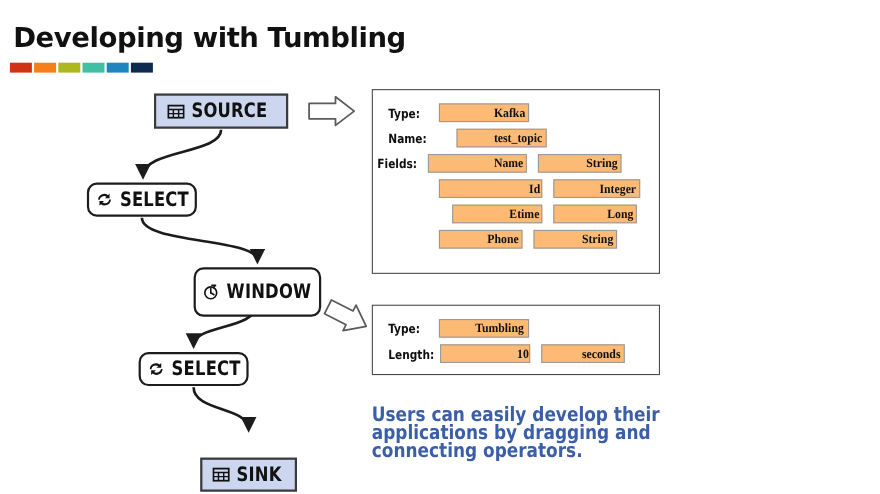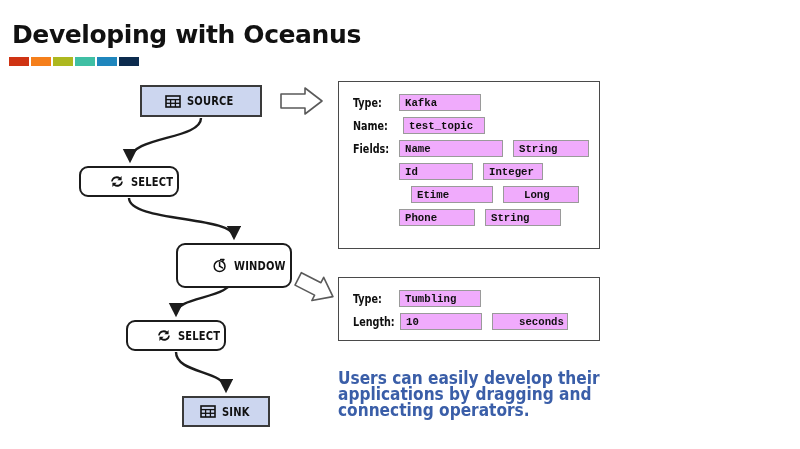--- a/index.html
+++ b/index.html
@@ -23,21 +23,21 @@
   .accentbar span{display:block;width:20px;height:9px;}
 
   
   .node{
     position:absolute;
     display:flex;align-items:center;justify-content:center;
     gap:6px;
     box-sizing:border-box;
     font-family:"DejaVu Sans Condensed","Liberation Sans", sans-serif;
     font-weight:bold;
-    font-size:12px;
+    font-size:18px;
     letter-spacing:0.2px;
     color:#111;
     background:#ffffff;
     border:2px solid #1c1c1c;
     white-space:nowrap;
   }
   .node.io{
     background:#ccd6ef;
     border:2px solid #3a3a3a;
     border-radius:0px;
@@ -58,49 +58,50 @@
   }
   .prow{display:flex;align-items:center;gap:0px;position:absolute;}
   .plabel{
     font-family:"DejaVu Sans Condensed","Liberation Sans", sans-serif;
     font-weight:bold;font-size:11.5px;color:#0f0f0f;
     width:46px;text-align:left;
     transform:scaleX(0.93);transform-origin:left center;
   }
   .pfield{
     box-sizing:border-box;
-    background:#f0abfc;
+    background:#fdba74;
     border:1.2px solid #9a9a9a;
     height:17px;
     display:flex;align-items:center;
     padding-left:5px;
-    font-family:Liberation Mono, monospace;
+    font-family:Liberation Serif, serif;
     font-weight:bold;font-size:11.5px;color:#0f0f0f;
     white-space:nowrap;
+    justify-content:flex-end;
   }
   .pfield span{transform:scaleX(0.93);transform-origin:left center;display:block;}
 
   
   .caption{
     position:absolute;left:338px;top:370px;width:380px;
     font-family:"DejaVu Sans Condensed","Liberation Sans", sans-serif;
     font-weight:bold;
     font-size:18px;line-height:16px;
     color:#3a5ea8;
   }
   .caption span{display:block;transform:scaleX(0.95);transform-origin:left center;}
 
   svg.overlay{position:absolute;left:0;top:0;width:800px;height:449px;pointer-events:none;}
 </style>
 </head>
 <body>
 
 <div id="stage">
 
-  <div class="title">Developing with Oceanus</div>
+  <div class="title">Developing with Tumbling</div>
   <div class="accentbar" id="accentbar">
       <span style="background: rgb(207, 51, 19);"></span>
       <span style="background: rgb(245, 127, 27);"></span>
       <span style="background: rgb(173, 184, 31);"></span>
       <span style="background: rgb(63, 191, 164);"></span>
       <span style="background: rgb(31, 134, 189);"></span>
       <span style="background: rgb(12, 43, 78);"></span>
     </div>
 
   <svg class="overlay" viewBox="0 0 800 449">
@@ -160,21 +161,21 @@
       </div>
       <div class="node op" style="left: 126px; top: 320px; width: 100px; height: 31px;">
         <span class="ico">
           <svg width="16" height="15" viewBox="0 0 16 15">
             <path d="M2.2,7.6 A5.6,5.6 0 0 1 11.2,3.4 L12.6,2.0 L12.6,6.3 L8.3,6.3 L9.9,4.8 A4.2,4.2 0 0 0 3.6,7.6 z" fill="#111"></path>
             <path d="M13.8,7.4 A5.6,5.6 0 0 1 4.8,11.6 L3.4,13.0 L3.4,8.7 L7.7,8.7 L6.1,10.2 A4.2,4.2 0 0 0 12.4,7.4 z" fill="#111"></path>
           </svg>
         </span>
         <span class="lbl">SELECT</span>
       </div>
-      <div class="node io" style="left: 182px; top: 396px; width: 88px; height: 31px;">
+      <div class="node io" style="left: 182px; top: 416px; width: 88px; height: 31px;">
         <span class="ico">
           <svg width="16" height="15" viewBox="0 0 16 15">
             <rect x="1" y="2" width="14" height="11" fill="none" stroke="#111" stroke-width="1.6"></rect>
             <line x1="1" y1="5.6" x2="15" y2="5.6" stroke="#111" stroke-width="1.3"></line>
             <line x1="1" y1="9.3" x2="15" y2="9.3" stroke="#111" stroke-width="1.3"></line>
             <line x1="5.6" y1="5.6" x2="5.6" y2="13" stroke="#111" stroke-width="1.3"></line>
             <line x1="10.4" y1="5.6" x2="10.4" y2="13" stroke="#111" stroke-width="1.3"></line>
           </svg>
         </span>
         <span class="lbl">SINK</span>
@@ -184,39 +185,39 @@
   <div id="panels">
       <div class="panel" style="left: 338px; top: 81px; width: 262px; height: 168px;">
         <div class="prow" style="left: 14px; top: 12px;">
           <div class="plabel">Type:</div>
           <div class="pfield" style="width: 82px; margin-left: 0px;">
             <span>Kafka</span>
           </div>
         </div>
         <div class="prow" style="left: 14px; top: 35px;">
           <div class="plabel">Name:</div>
-          <div class="pfield" style="width: 82px; margin-left: 4px;">
+          <div class="pfield" style="width: 82px; margin-left: 16px;">
             <span>test_topic</span>
           </div>
         </div>
-        <div class="prow" style="left: 14px; top: 58px;">
+        <div class="prow" style="left: 4px; top: 58px;">
           <div class="plabel">Fields:</div>
-          <div class="pfield" style="width: 104px; margin-left: 0px;">
+          <div class="pfield" style="width: 90px; margin-left: 0px;">
             <span>Name</span>
           </div>
           <div class="pfield" style="width: 76px; margin-left: 10px;">
             <span>String</span>
           </div>
         </div>
         <div class="prow" style="left: 14px; top: 81px;">
           <div class="plabel"></div>
-          <div class="pfield" style="width: 74px; margin-left: 0px;">
+          <div class="pfield" style="width: 94px; margin-left: 0px;">
             <span>Id</span>
           </div>
-          <div class="pfield" style="width: 60px; margin-left: 10px;">
+          <div class="pfield" style="width: 79px; margin-left: 10px;">
             <span>Integer</span>
           </div>
         </div>
         <div class="prow" style="left: 14px; top: 104px;">
           <div class="plabel"></div>
           <div class="pfield" style="width: 82px; margin-left: 12px;">
             <span>Etime</span>
           </div>
           <div class="pfield" style="width: 76px; margin-left: 10px; padding-left: 20px;">
             <span>Long</span>

